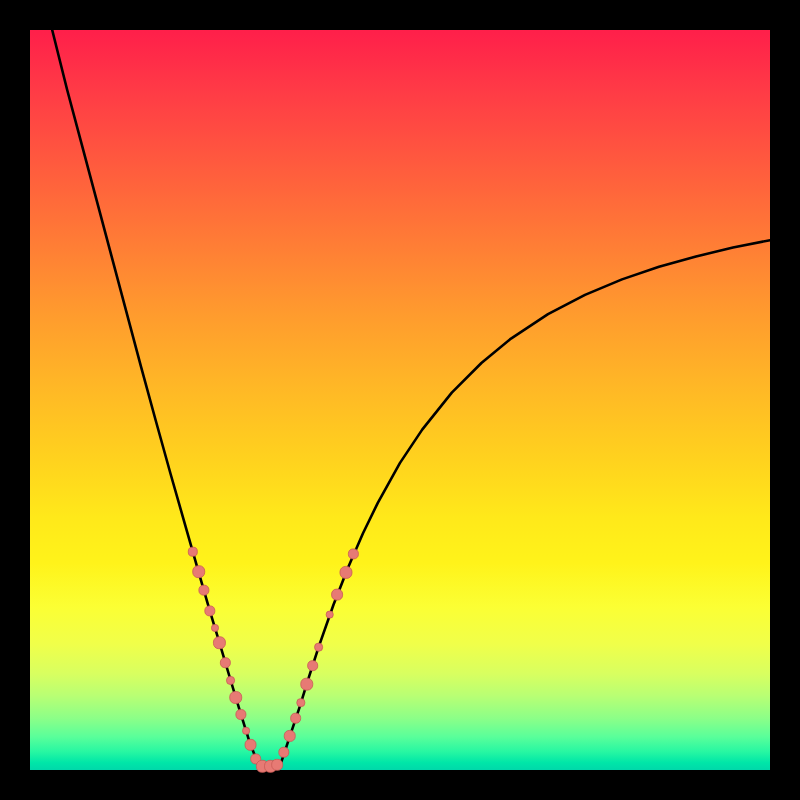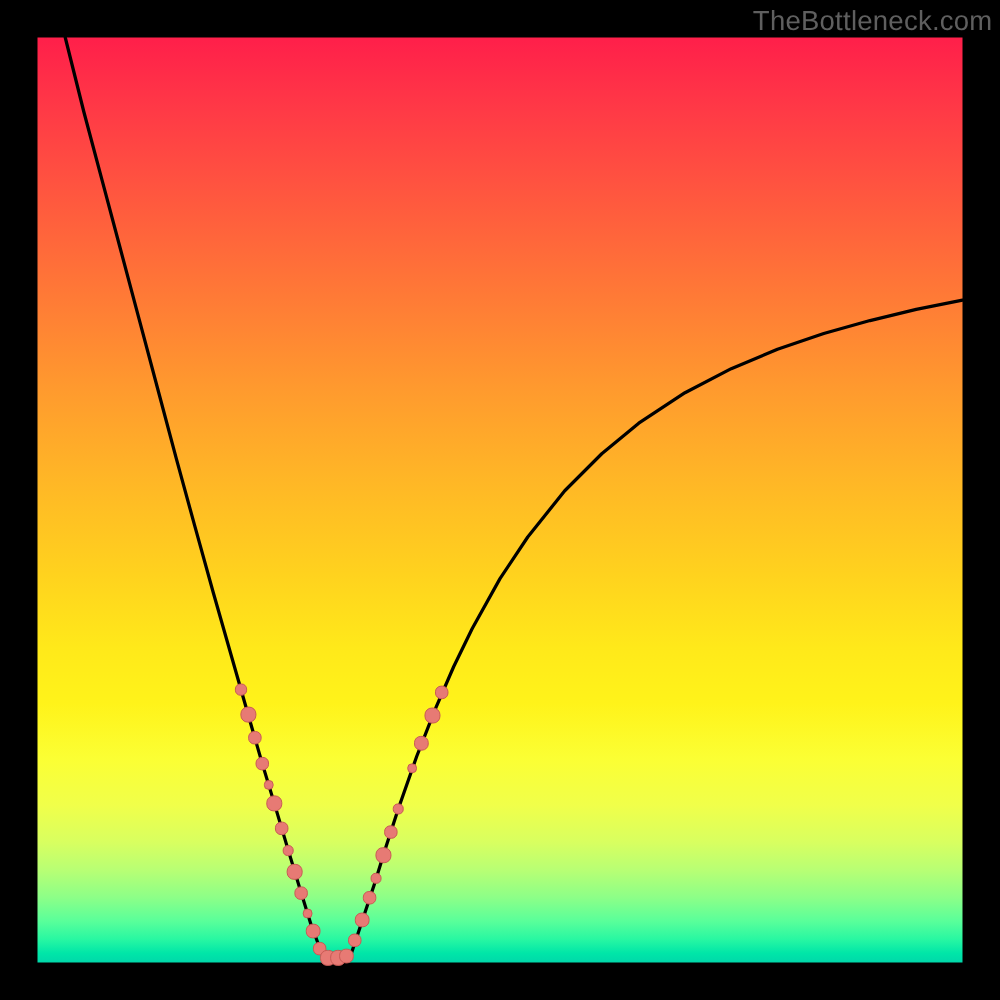--- a/index.html
+++ b/index.html
@@ -61,21 +61,20 @@
     right: 6px;
     color: #5f5f5f;
     font-size: 22px;
     letter-spacing: 0.2px;
   }
 </style>
 </head>
 <body>
 
 <div class="frame">
-  <div class="watermark">TheBottleneck.com</div>
 
   <div class="plot">
     <svg class="curves" viewBox="0 0 740 740" preserveAspectRatio="none">
       <path id="curve-left" fill="none" stroke="#000" stroke-width="2.6" stroke-linecap="round" stroke-linejoin="round" d="M22.20 0.00 L37.00 59.20 L51.80 114.70 L66.60 170.20 L81.40 225.70 L96.20 281.20 L111.00 336.70 L125.80 390.72 L140.60 444.00 L155.40 495.80 L170.20 547.60 L179.82 580.90 L189.44 612.72 L199.80 647.50 L209.42 679.32 L219.04 710.40 L229.40 737.78"></path>
       <path id="curve-flat" fill="none" stroke="#000" stroke-width="2.6" stroke-linecap="round" stroke-linejoin="round" d="M229.40 737.78 L249.38 737.78"></path>
       <path id="curve-right" fill="none" stroke="#000" stroke-width="2.6" stroke-linecap="round" stroke-linejoin="round" d="M249.38 737.78 L259.00 708.92 L269.36 677.84 L278.98 646.76 L288.60 617.16 L303.40 574.98 L318.20 537.24 L333.00 503.20 L347.80 472.86 L370.00 432.90 L392.20 399.60 L421.80 362.60 L451.40 333.00 L481.00 308.58 L518.00 284.16 L555.00 264.92 L592.00 249.38 L629.00 236.80 L666.00 226.44 L703.00 217.56 L740.00 210.16"></path>
       <g id="markers">
           <rect x="158.30" y="517.20" width="9" height="9" rx="4.05" ry="4.05" fill="#e77a74" stroke="#c95a55" stroke-width="0.8"></rect>
           <rect x="162.72" y="535.68" width="12" height="12" rx="5.4" ry="5.4" fill="#e77a74" stroke="#c95a55" stroke-width="0.8"></rect>
           <rect x="168.90" y="555.18" width="10" height="10" rx="4.5" ry="4.5" fill="#e77a74" stroke="#c95a55" stroke-width="0.8"></rect>

